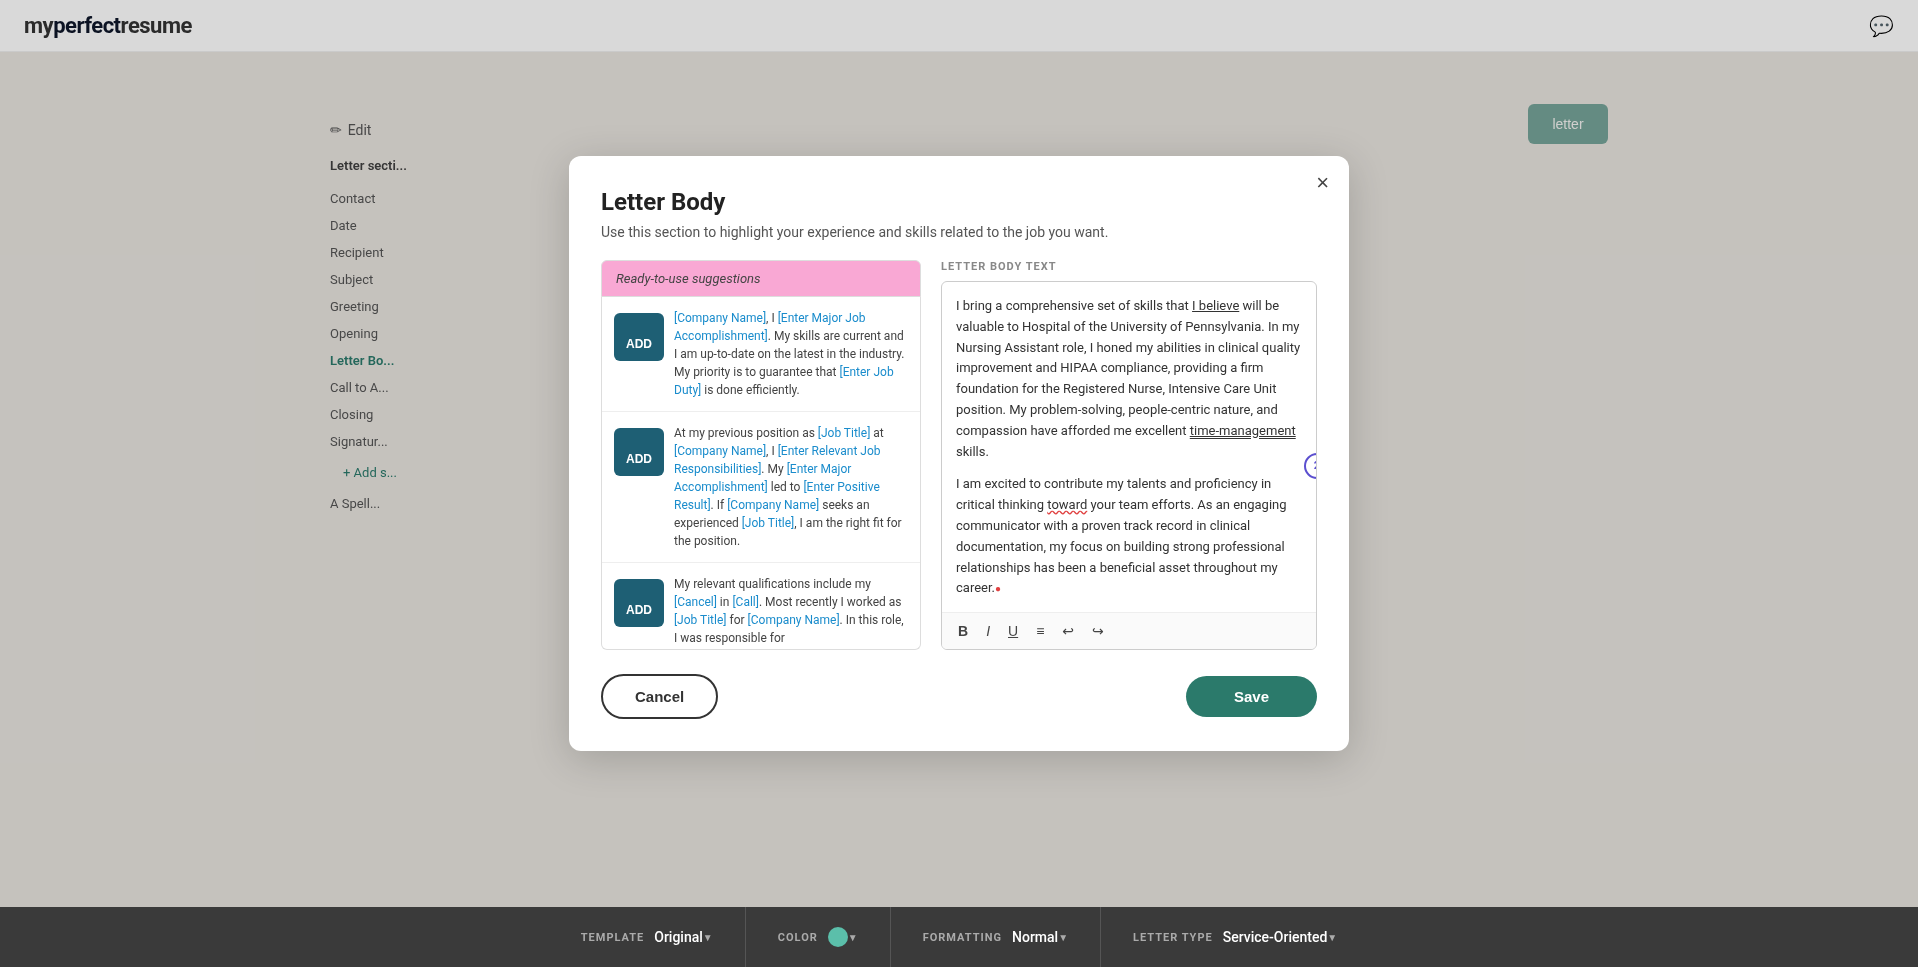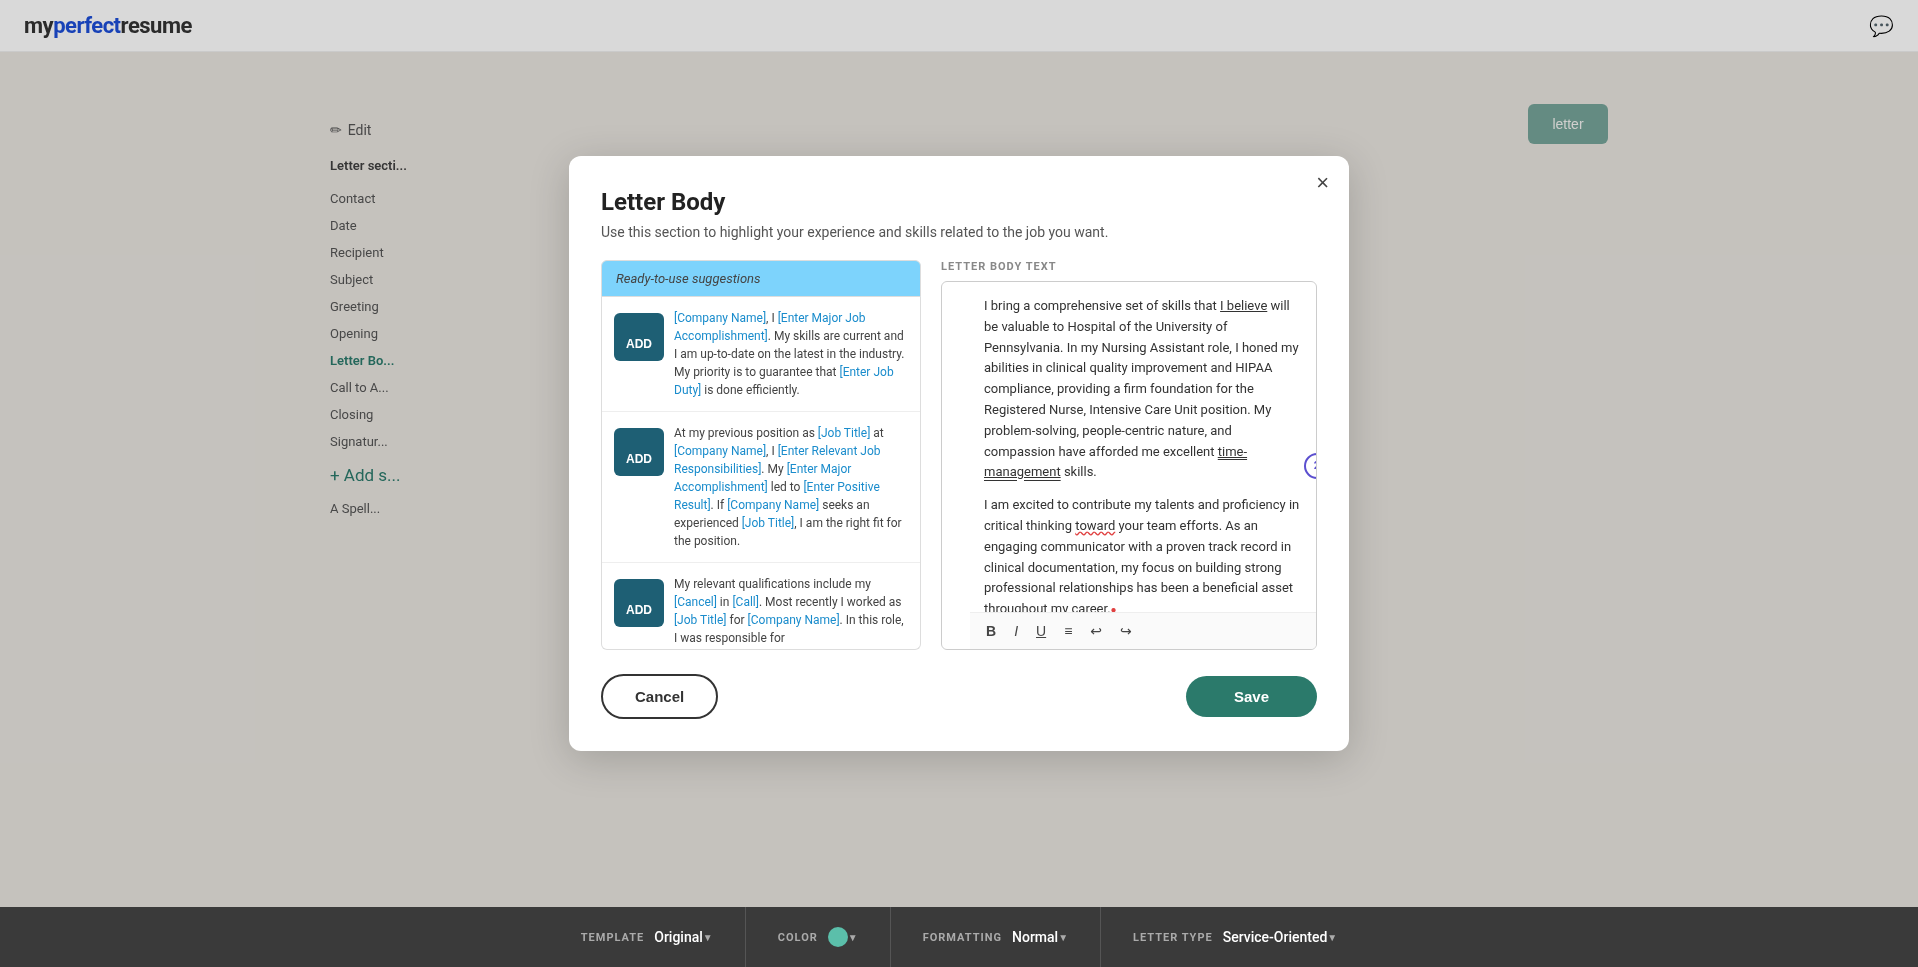--- a/index.html
+++ b/index.html
@@ -23,21 +23,21 @@
       border-bottom: 1px solid #eee;
       position: relative;
       z-index: 1;
     }
     .logo {
       font-size: 22px;
       font-weight: 700;
       letter-spacing: -0.5px;
     }
     .logo .my { color: #333; }
-    .logo .perfect { color: #1d4ed8; }
+    .logo .perfect { color: #0f172a; }
     .logo .resume { color: #333; }
 
     
     .main-bg {
       background: #e8e4df;
       position: absolute;
       top: 52px;
       left: 0;
       right: 0;
       bottom: 60px;
@@ -71,23 +71,24 @@
       color: #555;
       padding: 6px 0;
       cursor: pointer;
     }
     .section-item.active {
       color: #2b7a6b;
       font-weight: 600;
     }
     .add-section {
       margin-top: 10px;
-      font-size: 17px;
+      font-size: 13px;
       color: #2b7a6b;
       cursor: pointer;
+      text-align: center;
     }
     .spell-check {
       margin-top: 16px;
       font-size: 13px;
       color: #555;
     }
 
     
     .preview-area {
       position: absolute;
@@ -165,21 +166,21 @@
     }
 
     
     .suggestions-panel {
       width: 320px;
       flex-shrink: 0;
       display: flex;
       flex-direction: column;
     }
     .suggestions-header {
-      background: #7dd3fc;
+      background: #f9a8d4;
       border: 1px solid #ddd;
       border-radius: 6px 6px 0 0;
       padding: 10px 14px;
       font-size: 13px;
       color: #444;
       font-style: italic;
     }
     .suggestions-list {
       border: 1px solid #ddd;
       border-top: none;
@@ -236,21 +237,20 @@
       margin-bottom: 8px;
     }
     .editor-box {
       border: 1px solid #ccc;
       border-radius: 6px;
       flex: 1;
       display: flex;
       flex-direction: column;
       overflow: hidden;
       position: relative;
-      padding-left: 28px;
     }
     .editor-content {
       flex: 1;
       padding: 14px;
       font-size: 13px;
       line-height: 1.6;
       color: #333;
       overflow-y: auto;
     }
     .editor-content p {

